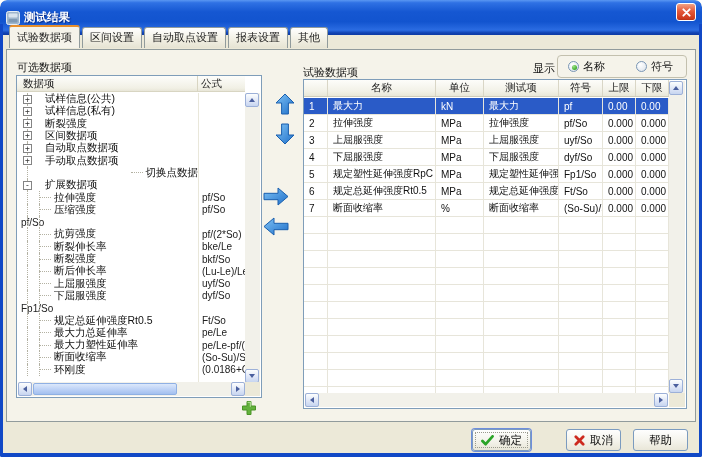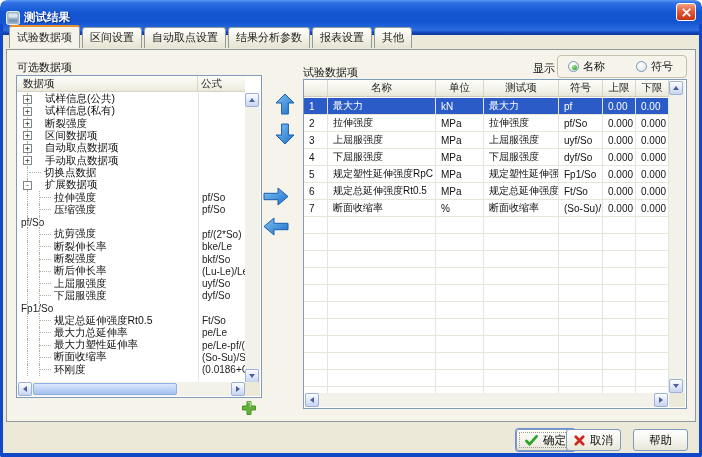--- a/index.html
+++ b/index.html
@@ -59,21 +59,21 @@
   .tree-row{position:relative;display:flex;height:12.3px;align-items:center;font-size:10.5px;color:#111;}
   .tree-row::before{content:"";position:absolute;left:10px;top:0;bottom:0;border-left:1px dotted #b3b1a2;}
   .tree-row.child::after{content:"";position:absolute;left:22px;top:0;bottom:0;border-left:1px dotted #b3b1a2;}
   .name-cell{width:181px;flex:none;display:flex;align-items:center;overflow:hidden;white-space:nowrap;position:relative;height:100%;}
   .expand-box{
     position:absolute;left:6px;top:1.5px;width:9px;height:9px;background:#fff;border:1px solid #848484;
     font:8px/7px "DejaVu Sans Mono",monospace;text-align:center;color:#333;z-index:2;
   }
   .stub{width:12px;border-top:1px dotted #b3b1a2;flex:none;}
   .tree-row.root.boxed .name-cell{padding-left:28px;}
-  .tree-row.root.plain .name-cell{padding-left:12px;}
+  .tree-row.root.plain .name-cell{padding-left:12px;justify-content:flex-end;}
   .tree-row.child .name-cell{padding-left:22px;}
   .t-label{margin-left:3px;}
   .tree-row.root.boxed .t-label{margin-left:0;}
   .f-cell{flex:1;padding-left:4px;font-size:10px;color:#222;overflow:hidden;white-space:nowrap;height:100%;display:flex;align-items:center;}
   
   .sb-track-v{position:absolute;right:1px;top:1px;width:15px;background:#f2f1ea;}
   .sb-track-h{position:absolute;left:1px;bottom:1px;height:14px;background:#f2f1ea;display:flex;align-items:center;justify-content:space-between;}
   .sb-btn{
     width:14px;height:14px;border:1px solid #9cb0d8;border-radius:2px;flex:none;
     background:linear-gradient(180deg,#fdfefe 0%,#dde5f6 60%,#c7d5f0 100%);
@@ -149,21 +149,20 @@
     </div>
   </div>
   <div class="edge-l"></div>
   <div class="edge-r"></div>
   <div class="edge-b"></div>
 
   <div class="tab-strip">
       <div class="tab active">试验数据项</div>
       <div class="tab">区间设置</div>
       <div class="tab">自动取点设置</div>
-      <div class="tab">结果分析参数</div>
       <div class="tab">报表设置</div>
       <div class="tab">其他</div>
     </div>
 
   <div class="page">
 
     <div class="panel-label" style="left:10px;top:10px;">可选数据项</div>
     <div class="tree-box">
       <div class="tree-header">
         <div class="hc1">数据项</div>
@@ -597,21 +596,21 @@
             <div class="tri-lf"></div>
           </div>
         <div class="sb-btn">
             <div class="tri-rt"></div>
           </div>
       </div>
       <div class="corner"></div>
     </div>
   </div>
 
-  <div class="btn default" style="left:516px;width:59px;">
+  <div class="btn default" style="left:472px;width:59px;">
     <svg width="13" height="11" viewBox="0 0 14 12">
       <path d="M1.5 6.5 L5 10 L12.5 1.5" stroke="#2ba428" stroke-width="3" fill="none" stroke-linecap="round" stroke-linejoin="round"></path>
     </svg>
     <span>确定</span>
   </div>
   <div class="btn" style="left:566px;width:55px;">
     <svg width="11" height="11" viewBox="0 0 12 12">
       <path d="M2 2 L10 10 M10 2 L2 10" stroke="#cd2a1f" stroke-width="3" stroke-linecap="round"></path>
     </svg>
     <span>取消</span>

